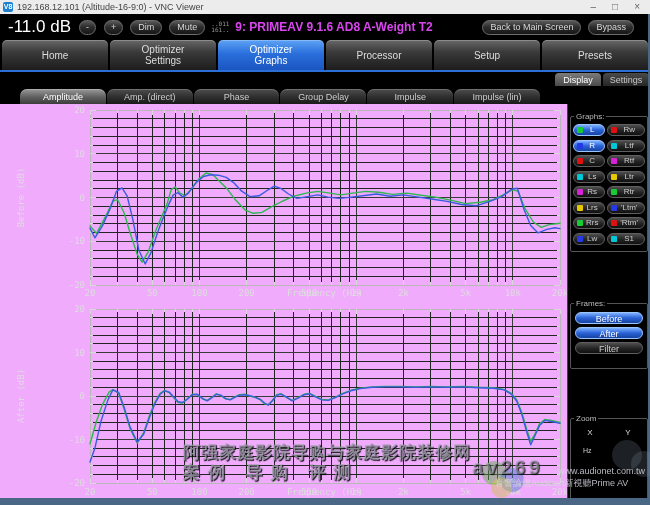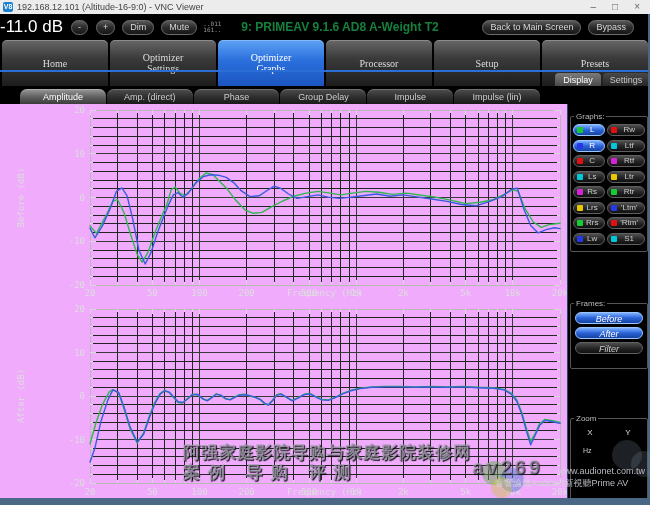--- a/index.html
+++ b/index.html
@@ -8,32 +8,32 @@
   
   .titlebar{position:absolute;left:0;top:0;width:650px;height:14px;background:#ececec;
             display:flex;align-items:center;font-size:9px;color:#444;}
   .vnc-icon{display:inline-block;width:10px;height:10px;margin:0 4px 0 3px;border-radius:2px;
             background:#1d7fd0;color:#fff;font-size:7px;font-weight:bold;text-align:center;line-height:10px;}
   .winctl{margin-left:auto;display:flex;gap:16px;padding-right:10px;color:#666;font-size:10px;line-height:10px;}
   .winctl span{cursor:default;}
   
   .topbar{position:absolute;left:0;top:14px;width:650px;height:26px;background:#000;
           display:flex;align-items:center;color:#fff;}
-  .vol{font-size:17px;color:#fff;white-space:nowrap;}
+  .vol{font-size:17px;color:#fff;margin-left:8px;white-space:nowrap;}
   .pill{background:linear-gradient(180deg,#5a5a5a 0%,#2e2e2e 45%,#161616 100%);
         border:1px solid #6e6e6e;border-radius:9px;color:#d8d8d8;font-size:9px;
         padding:1px 7px;margin-left:7px;font-family:"Liberation Sans",sans-serif;line-height:11px;}
   .pill.sm{padding:1px 6px;margin-left:8px;}
   .tiny{display:inline-block;margin-left:6px;color:#999;font-size:6px;line-height:6px;
         font-family:"DejaVu Sans Mono",monospace;}
   .tiny span{display:block;}
-  .preset-title{font-size:12px;font-weight:bold;color:#15803d;margin-left:20px;white-space:nowrap;}
+  .preset-title{font-size:12px;font-weight:bold;color:#d946ef;margin-left:6px;white-space:nowrap;}
   .tb-right{margin-left:auto;display:flex;padding-right:16px;}
   
-  .tabbar{position:absolute;left:0;top:40px;width:650px;height:46px;display:flex;gap:2px;padding:0 2px;box-sizing:border-box;font-family:Liberation Serif, serif;}
+  .tabbar{position:absolute;left:0;top:40px;width:650px;height:30px;display:flex;gap:2px;padding:0 2px;box-sizing:border-box;}
   .tab{flex:1;display:flex;align-items:center;justify-content:center;text-align:center;
        font-size:10px;line-height:11px;color:#ddd;border-radius:5px 5px 0 0;
        background:linear-gradient(180deg,#686868 0%,#3a3a3a 40%,#1d1d1d 100%);
        box-shadow:inset 0 1px 0 rgba(255,255,255,.25);cursor:default;}
   .tab.active{background:linear-gradient(180deg,#5ea3f5 0%,#2a6fdc 45%,#1b55c0 100%);color:#fff;}
   .blue-strip{position:absolute;left:0;top:70px;width:650px;height:2px;background:#2b6fd6;}
   
   .ptrow{position:absolute;left:0;top:72px;width:650px;height:17px;}
   .ptbar{position:absolute;left:4px;top:2px;width:556px;height:13px;border-radius:7px;
          background:linear-gradient(180deg,#5c5c5c 0%,#3a3a3a 60%,#2a2a2a 100%);border:1px solid #6a6a6a;
@@ -64,21 +64,21 @@
   .ch{display:flex;align-items:center;height:12px;padding:0 3px;border-radius:6px;
       background:linear-gradient(180deg,#4e4e4e 0%,#242424 55%,#101010 100%);
       border:1px solid #5f5f5f;color:#ccc;font-size:8px;font-family:"Liberation Sans",sans-serif;}
   .ch .dot{width:6px;height:6px;border-radius:1px;flex:0 0 auto;}
   .ch .lbl{flex:1;text-align:center;line-height:8px;}
   .ch.on{background:linear-gradient(180deg,#7db1ff 0%,#2a62d8 50%,#16439f 100%);border-color:#9cc4ff;color:#fff;}
   .frames-fs{left:2px;top:199px;width:76px;height:64px;}
   .frames-fs .fwrap{padding:8px 4px 3px;display:flex;flex-direction:column;gap:3px;}
   .fbtn{height:12px;border-radius:6px;font-size:9px;line-height:12px;text-align:center;color:#ccc;
         background:linear-gradient(180deg,#4e4e4e 0%,#242424 55%,#101010 100%);border:1px solid #5f5f5f;
-        font-family:"Liberation Sans",sans-serif;padding:0;font-style:italic;}
+        font-family:"Liberation Sans",sans-serif;padding:0;}
   .fbtn.on{background:linear-gradient(180deg,#7db1ff 0%,#2a62d8 50%,#16439f 100%);border-color:#9cc4ff;color:#fff;}
   .zoom-fs{left:2px;top:314px;width:76px;height:80px;}
   .zrow{display:flex;justify-content:space-around;padding-top:9px;font-size:8px;color:#ddd;}
   .zunit{position:absolute;left:12px;top:28px;font-size:7px;color:#ccc;}
   
   .wm{position:absolute;pointer-events:none;z-index:50;white-space:nowrap;}
   .wm1{left:183px;top:441px;font-size:17px;font-weight:bold;letter-spacing:1px;
        color:rgba(160,160,172,.8);text-shadow:1px 1px 1px rgba(0,0,0,.9);}
   .wm2{left:183px;top:461px;font-size:17px;font-weight:bold;letter-spacing:8px;
        color:rgba(160,160,172,.8);text-shadow:1px 1px 1px rgba(0,0,0,.9);}

